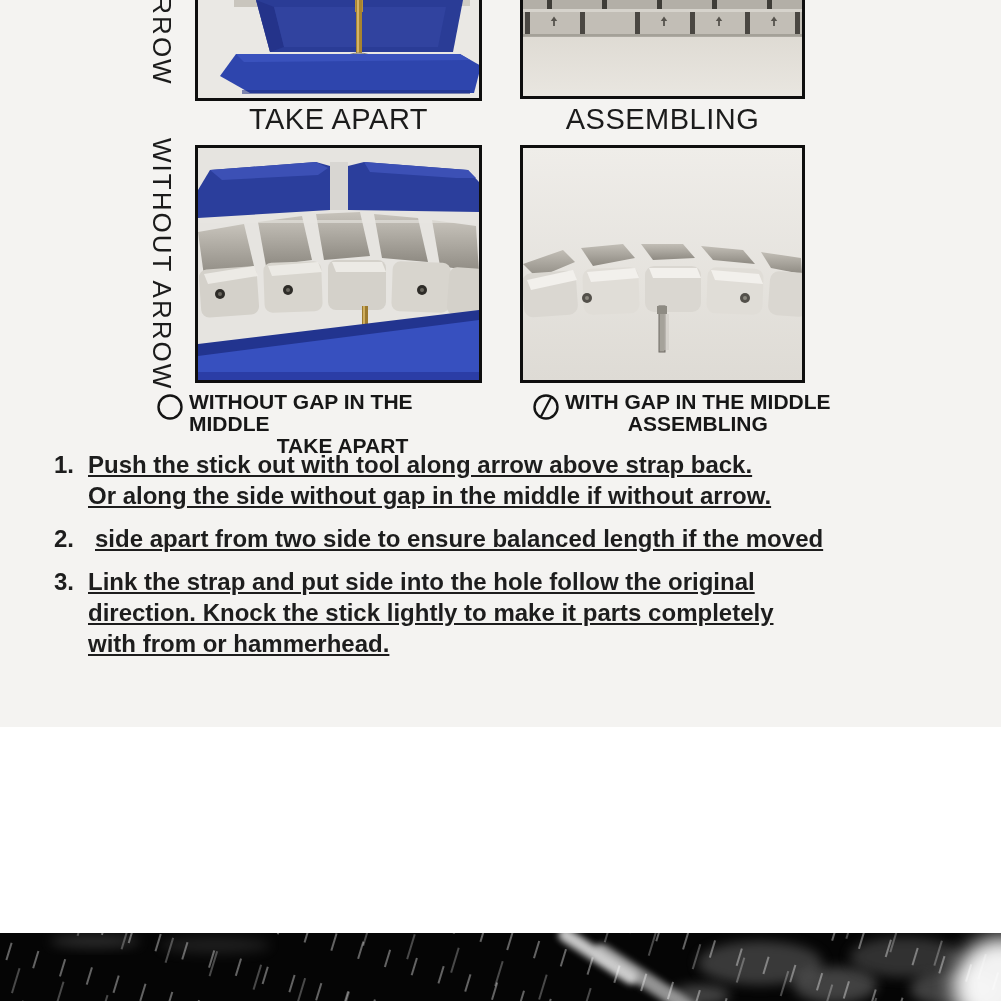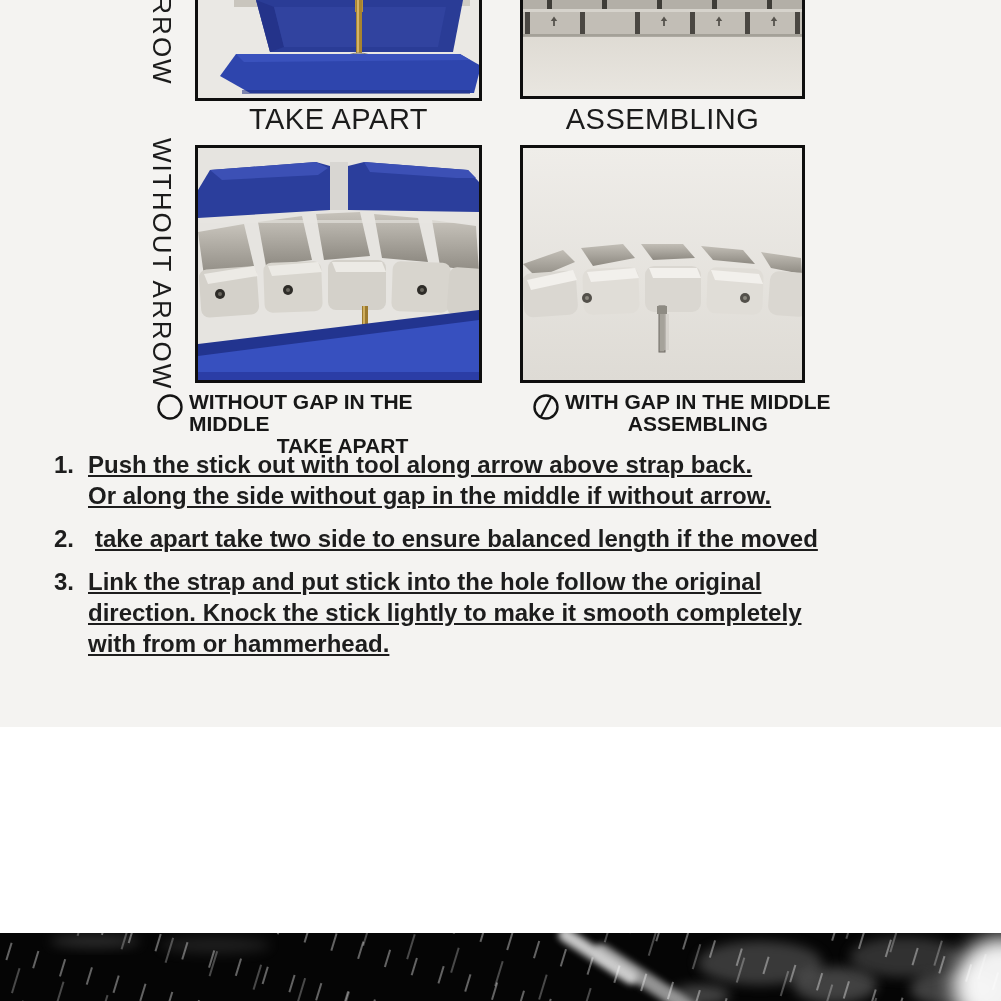--- a/index.html
+++ b/index.html
@@ -227,28 +227,28 @@
       <div class="instr-item">
         <div class="instr-num">1.</div>
         <div class="instr-lines">
           <div>Push the stick out with tool along arrow above strap back.</div>
           <div>Or along the side without gap in the middle if without arrow.</div>
         </div>
       </div>
       <div class="instr-item">
         <div class="instr-num">2.</div>
         <div class="instr-lines">
-          <div class="indent">take apart take two side to ensure balanced length if the moved</div>
+          <div class="indent">side apart from two side to ensure balanced length if the moved</div>
         </div>
       </div>
       <div class="instr-item">
         <div class="instr-num">3.</div>
         <div class="instr-lines">
-          <div>Link the strap and put stick into the hole follow the original</div>
-          <div>direction. Knock the stick lightly to make it smooth completely</div>
+          <div>Link the strap and put side into the hole follow the original</div>
+          <div>direction. Knock the stick lightly to make it parts completely</div>
           <div>with from or hammerhead.</div>
         </div>
       </div>
     </div>
   </div>
 
   <div class="brand-section">
     
     
     

